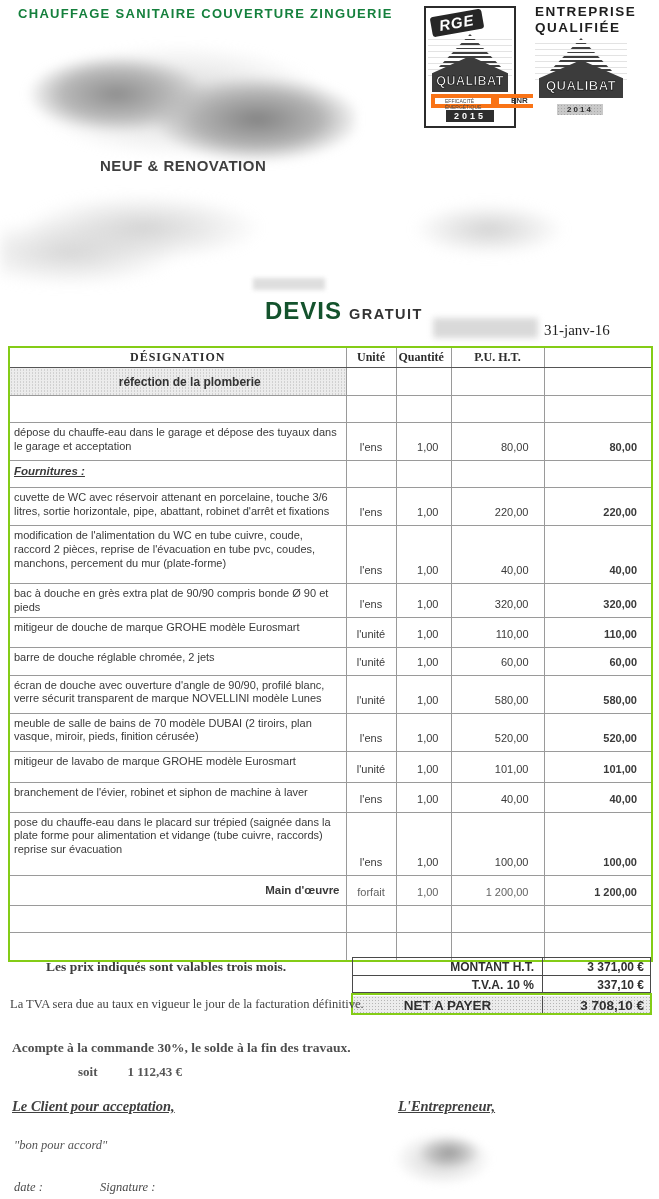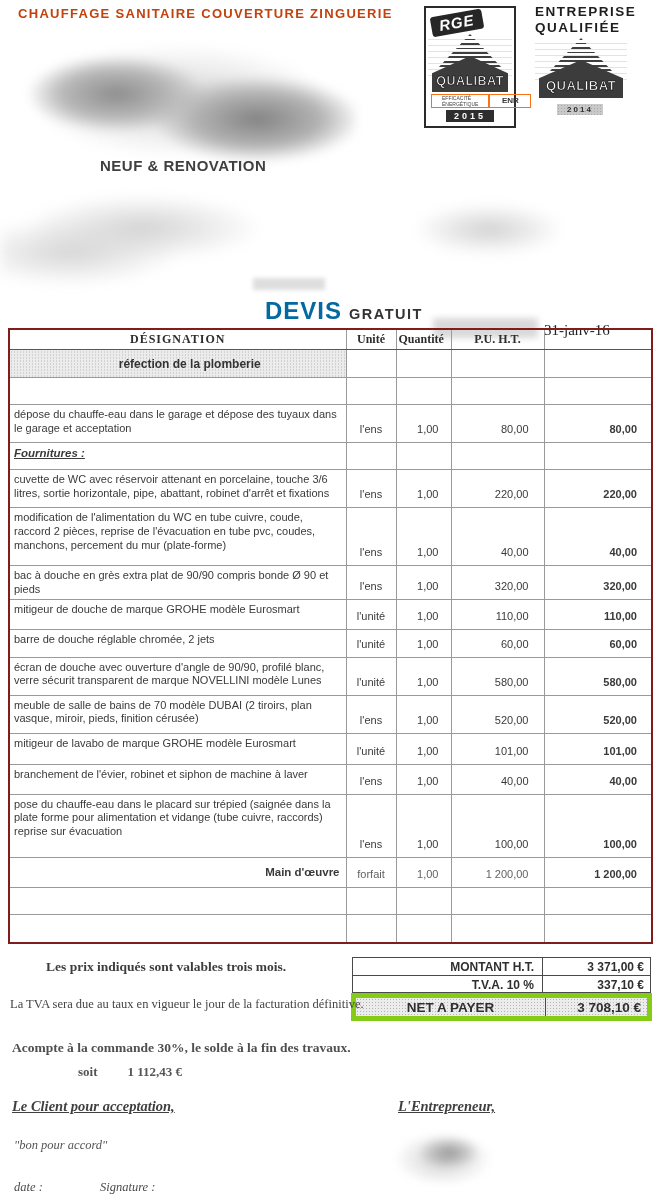--- a/index.html
+++ b/index.html
@@ -1,21 +1,21 @@
 <!DOCTYPE html>
 <html><head>
 <meta charset="utf-8">
 <style>
   html,body{margin:0;padding:0;background:#fff;}
   .page{position:relative;width:659px;height:1199px;background:#fff;overflow:hidden;
         font-family:"Liberation Sans",sans-serif;color:#3a3a3a;}
 
   
   .tagline{position:absolute;left:18px;top:6px;font-size:13px;font-weight:bold;
-           letter-spacing:1.3px;color:#c2410c;}
+           letter-spacing:1.3px;color:#15803d;}
   .neuf{position:absolute;left:100px;top:157px;font-size:15px;font-weight:600;
         letter-spacing:.5px;color:#3f3f3f;}
 
   
   .blob{position:absolute;pointer-events:none;}
   .blob-logo{left:4px;top:24px;width:352px;height:140px;filter:blur(5px);
     background:
       radial-gradient(ellipse 120px 52px at 32% 50%,#8d8d8d 0%,#b8b8b8 45%,rgba(216,216,216,0) 75%),
       radial-gradient(ellipse 140px 58px at 72% 68%,#838383 0%,#b3b3b3 45%,rgba(214,214,214,0) 75%),
       radial-gradient(ellipse 175px 68px at 50% 55%,#d4d4d4 0%,rgba(230,230,230,0) 85%);}
@@ -44,44 +44,44 @@
   .pyramid{position:absolute;background:repeating-linear-gradient(to bottom,#3f3f3f 0 1.5px,rgba(0,0,0,0) 1.5px 4.5px);
       clip-path:polygon(50% 0,100% 100%,0 100%);}
   .mountain{position:absolute;background:#3c3c3c;
       clip-path:polygon(0 100%,0 48%,50% 0,100% 48%,100% 100%);}
   .qualibat{position:absolute;width:100%;text-align:center;font-weight:bold;color:#fff;
       -webkit-text-stroke:.6px #111;text-shadow:0 0 1px #000;letter-spacing:.5px;}
   .rge-pyramid{top:26px;left:12px;width:64px;height:34px;}
   .rge-mountain{top:48px;left:6px;width:76px;height:36px;}
   .rge-qualibat{top:66px;font-size:12.5px;}
   .rge-certs{position:absolute;top:86px;left:5px;width:78px;height:14px;display:flex;}
-  .cert-box{border:1px solid #f97316;font-size:5px;color:#444;line-height:1.1;
+  .cert-box{border:4px solid #f97316;font-size:5px;color:#444;line-height:1.1;
       padding:1px 10px;flex:1;}
   .cert-enr{flex:0 0 20px;font-size:8px;font-weight:bold;display:flex;align-items:center;justify-content:center;color:#333;}
   .rge-year{position:absolute;top:102px;left:20px;width:48px;background:#2e2e2e;color:#fff;
       text-align:center;font-size:9px;font-weight:bold;letter-spacing:3px;padding:1px 0;}
   .ent-title{position:absolute;top:0;left:2px;font-size:13.5px;font-weight:bold;
       letter-spacing:1.5px;color:#1e1e1e;line-height:1.2;}
   .ent-pyramid{top:34px;left:16px;width:64px;height:34px;}
   .ent-mountain{top:56px;left:6px;width:84px;height:38px;}
   .ent-qualibat{top:74px;font-size:13px;}
   .ent-year{position:absolute;top:100px;left:24px;width:46px;background:#c9c9c9;color:#2f2f2f;
       text-align:center;font-size:8px;font-weight:bold;letter-spacing:2px;padding:1px 0;
       background-image:radial-gradient(#a8a8a8 .7px,rgba(0,0,0,0) .8px);background-size:3px 3px;}
 
   
   .devis-title{position:absolute;left:265px;top:297px;}
-  .devis-main{font-size:24px;font-weight:bold;letter-spacing:1px;color:#0369a1;}
+  .devis-main{font-size:24px;font-weight:bold;letter-spacing:1px;color:#14532d;}
   .devis-sub{font-size:14.5px;font-weight:bold;letter-spacing:1.5px;color:#333;margin-left:7px;}
   .devis-date{position:absolute;left:544px;top:322px;font-family:"Liberation Serif",serif;
       font-size:15px;color:#222;}
 
   
-  table.items{position:absolute;left:8px;top:328px;width:643px;border-collapse:collapse;
-      table-layout:fixed;border:2px solid #7f1d1d;}
+  table.items{position:absolute;left:8px;top:346px;width:643px;border-collapse:collapse;
+      table-layout:fixed;border:2px solid #84cc16;}
   table.items th,table.items td{border:1px solid #9a9a9a;overflow:hidden;}
   table.items th{font-family:"Liberation Serif",serif;font-size:12px;color:#2d2d2d;
       font-weight:bold;height:19px;padding:0 2px;border-bottom:1px solid #555;}
   .h-des{letter-spacing:1px;}
   .h-qty{text-align:left;margin-top:48px;}
   table.items td{font-size:11px;color:#3a3a3a;line-height:1.25;}
   .c-des{text-align:left;vertical-align:top;padding:3px 4px 2px 4px;}
   .c-unit{text-align:center;vertical-align:bottom;padding:0 1px 5px;}
   .c-qty{text-align:right;vertical-align:bottom;padding:0 12px 5px 0;}
   .c-pu{text-align:right;vertical-align:bottom;padding:0 15px 5px 0;}
@@ -94,21 +94,21 @@
   tr.labor .c-unit,tr.labor .c-qty,tr.labor .c-pu{color:#636363;}
 
   
   .tot-row{position:absolute;left:352px;width:299px;display:flex;border:1px solid #4a4a4a;box-sizing:border-box;}
   .tot-label{flex:0 0 190px;border-right:1px solid #4a4a4a;text-align:right;
       font-weight:bold;font-size:12px;color:#2f2f2f;padding:2px 8px 0 0;box-sizing:border-box;}
   .tot-value{flex:1;text-align:right;font-weight:bold;font-size:12px;color:#2f2f2f;
       padding:2px 6px 0 0;box-sizing:border-box;}
   .tot-montant{top:957px;height:19px;}
   .tot-tva{top:975px;height:18px;}
-  .tot-net{top:993px;height:28px;border:5px solid #84cc16;left:351px;width:301px;}
+  .tot-net{top:993px;height:22px;border:2px solid #84cc16;left:351px;width:301px;align-items:flex-end;}
   .tot-net .tot-label{text-align:center;font-size:13.5px;padding-right:0;}
   .tot-net .tot-value{font-size:13.5px;}
 
   
   .serif{font-family:"Liberation Serif",serif;}
   .note-validity{position:absolute;left:46px;top:959px;font-size:13.5px;font-weight:bold;color:#3d3d3d;}
   .note-tva{position:absolute;left:10px;top:997px;font-size:12.5px;color:#444;}
   .acompte{position:absolute;left:12px;top:1040px;font-size:13.5px;font-weight:bold;color:#4f4f4f;}
   .soit-line{position:absolute;left:78px;top:1064px;font-size:13px;font-weight:bold;color:#555;}
   .soit-value{margin-left:30px;}

